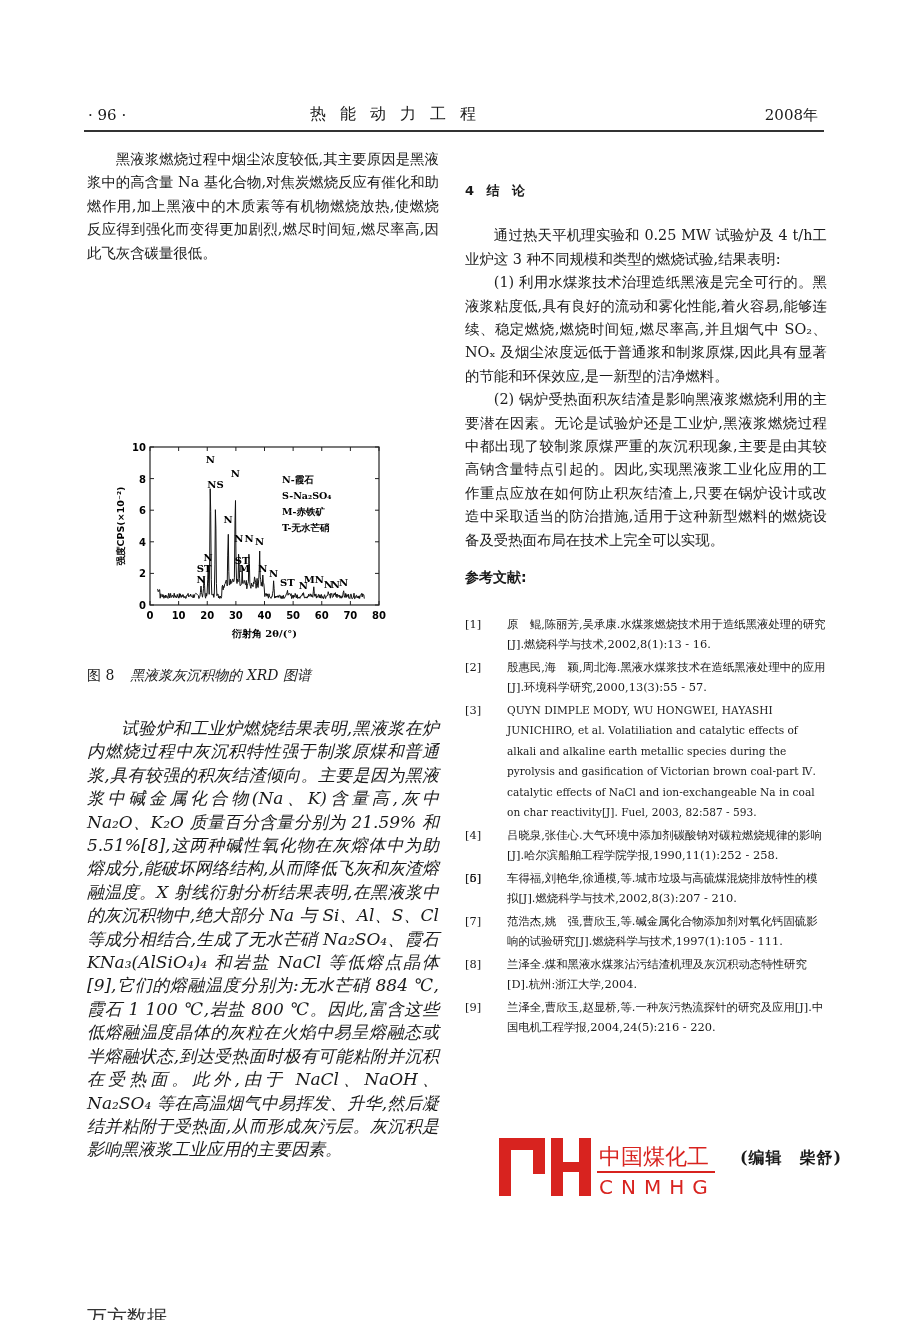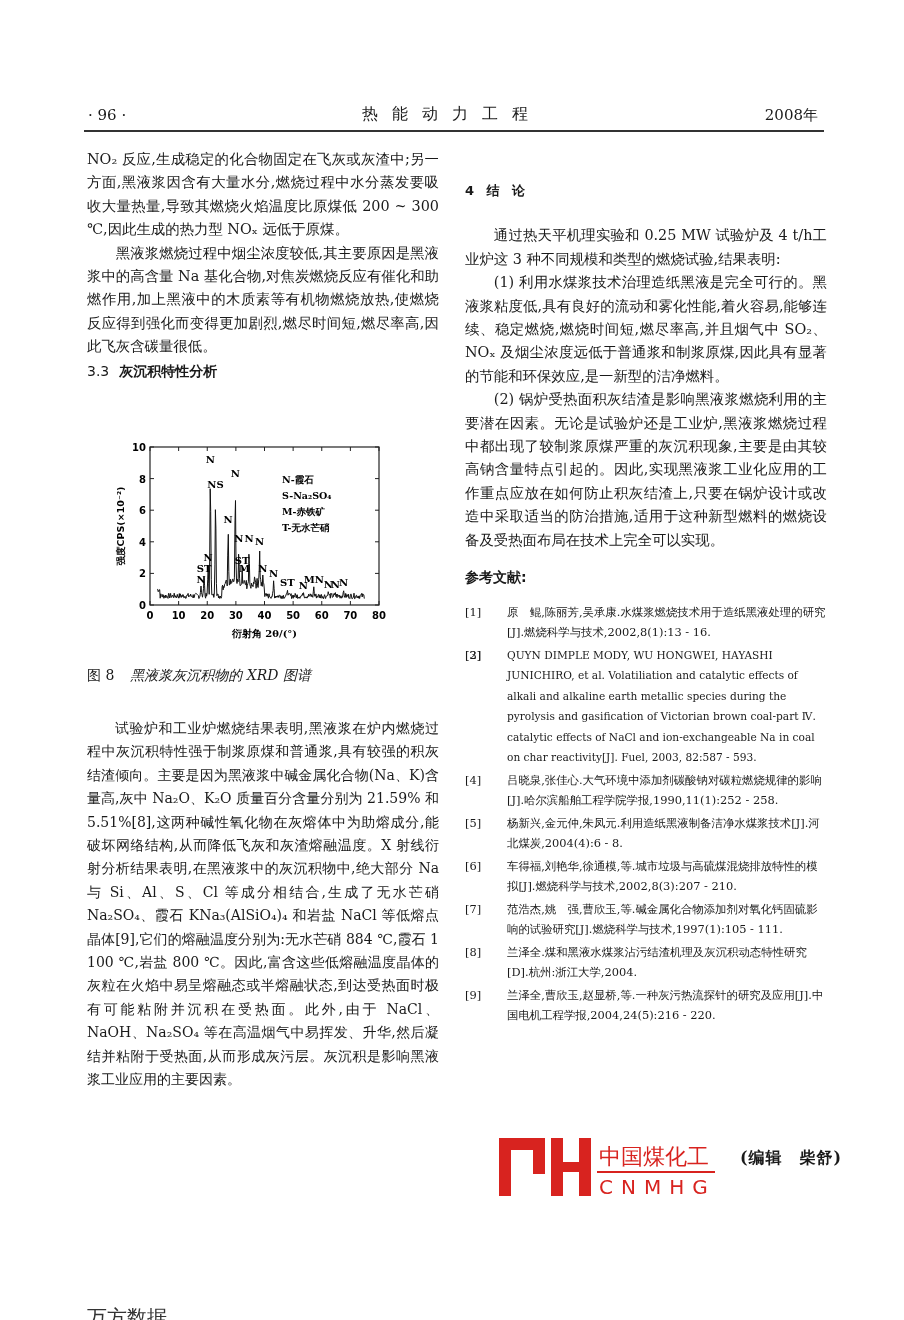--- a/index.html
+++ b/index.html
@@ -1,64 +1,60 @@
 <!DOCTYPE html>
 <html><head>
 <meta charset="utf-8">
 <style>
   html, body { margin: 0; padding: 0; background: #ffffff; }
   body { width: 904px; height: 1320px; position: relative; overflow: hidden;
          font-family: "DejaVu Serif", "Liberation Serif", serif; color: #1a1a1a; }
   .abs { position: absolute; }
   .hdr { top: 106px; font-size: 15px; }
   #hdr-left { left: 88px; }
-  #hdr-center { left: 0; width: 904px; text-align: center; letter-spacing: 14px; top: 104px; font-size: 16px; }
+  #hdr-center { left: 0; width: 800px; text-align: center; letter-spacing: 14px; top: 104px; font-size: 16px; }
   #hdr-right { right: 86px; }
   #hdr-rule { left: 84px; width: 740px; top: 130px; height: 2px; background: #333; }
 
   .col { position: absolute; font-size: 14.4px; line-height: 23.4px; }
   #col-left { left: 87px; top: 148px; width: 352px; }
   #col-right { left: 465px; top: 175px; width: 362px; }
   .para { margin: 0; text-align: justify; text-align-last: left; }
   .indent { text-indent: 2em; }
 
   .sec { font-family: "DejaVu Sans", "Liberation Sans", sans-serif; font-weight: bold; font-size: 14px; }
   .h-concl { font-family: "DejaVu Sans", "Liberation Sans", sans-serif; font-weight: bold; font-size: 13px; letter-spacing: 4px; margin: 4px 0 22px 0; }
-  .refs-title { font-family: "DejaVu Sans", "Liberation Sans", sans-serif; font-weight: bold; font-size: 14px; margin-top: 14px; margin-bottom: 12px; }
+  .refs-title { font-family: "DejaVu Sans", "Liberation Sans", sans-serif; font-weight: bold; font-size: 14px; margin-top: 14px; margin-bottom: 24px; }
 
   .refs { font-size: 11.4px; line-height: 20.5px; }
   .ref { position: relative; padding-left: 42px; margin-bottom: 2px; }
   .ref .num { position: absolute; left: 0; top: 0; }
   .ref .en { font-size: 10.6px; }
 
   #chart-wrap { left: 105px; top: 436px; width: 300px; height: 225px; }
   #fig-caption { left: 87px; top: 667px; width: 352px; font-size: 14px; }
   #fig-caption .lbl { margin-right: 16px; }
   #fig-caption .ttl { font-style: italic; }
 
-  #left-bottom { left: 87px; top: 717px; width: 352px; font-size: 14px; line-height: 23.4px; }
+  #left-bottom { left: 87px; top: 717px; width: 352px; font-size: 17px; line-height: 23.4px; font-style: italic; }
 
   #logo { left: 499px; top: 1138px; width: 220px; height: 60px; }
   #editor { left: 740px; top: 1148px; font-size: 16px; font-weight: bold; letter-spacing: 1px; }
   #watermark { left: 87px; top: 1272px; font-family: Liberation Sans, sans-serif; font-size: 20px; color: #333; margin-top: 32px; }
 </style>
 </head>
 <body>
 
 <div class="abs hdr" id="hdr-left">· 96 ·</div>
 <div class="abs" id="hdr-center">热能动力工程</div>
 <div class="abs hdr" id="hdr-right">2008年</div>
 <div class="abs" id="hdr-rule"></div>
 
 <div class="col" id="col-left">
-  <p class="para">NO₂ 反应,生成稳定的化合物固定在飞灰或灰渣中;另一方面,黑液浆因含有大量水分,燃烧过程中水分蒸发要吸收大量热量,导致其燃烧火焰温度比原煤低 200 ~ 300 ℃,因此生成的热力型 NOₓ 远低于原煤。</p>
   <p class="para indent">黑液浆燃烧过程中烟尘浓度较低,其主要原因是黑液浆中的高含量 Na 基化合物,对焦炭燃烧反应有催化和助燃作用,加上黑液中的木质素等有机物燃烧放热,使燃烧反应得到强化而变得更加剧烈,燃尽时间短,燃尽率高,因此飞灰含碳量很低。</p>
-  <div class="sec" style="margin-top:1px;">
-    <span style="font-weight:normal;margin-right:10px;">3.3</span><span>灰沉积特性分析</span>
-  </div>
 </div>
 
 <div class="abs" id="chart-wrap">
   <svg id="chart" width="300" height="225">
       <rect x="45" y="11" width="229" height="158" fill="none" stroke="#222" stroke-width="1.2"></rect>
       <line x1="45" x2="45" y1="169" y2="165" stroke="#222"></line>
       <line x1="45" x2="45" y1="11" y2="15" stroke="#222"></line>
       <text x="45" y="183" font-size="10" text-anchor="middle" font-family="DejaVu Sans, sans-serif" font-weight="bold">0</text>
       <line x1="73.625" x2="73.625" y1="169" y2="165" stroke="#222"></line>
       <line x1="73.625" x2="73.625" y1="11" y2="15" stroke="#222"></line>
@@ -141,24 +137,24 @@
 </div>
 
 <div class="col" id="col-right">
   <div class="h-concl">4  结  论</div>
   <p class="para indent">通过热天平机理实验和 0.25 MW 试验炉及 4 t/h工业炉这 3 种不同规模和类型的燃烧试验,结果表明:</p>
   <p class="para indent">(1) 利用水煤浆技术治理造纸黑液是完全可行的。黑液浆粘度低,具有良好的流动和雾化性能,着火容易,能够连续、稳定燃烧,燃烧时间短,燃尽率高,并且烟气中 SO₂、NOₓ 及烟尘浓度远低于普通浆和制浆原煤,因此具有显著的节能和环保效应,是一新型的洁净燃料。</p>
   <p class="para indent">(2) 锅炉受热面积灰结渣是影响黑液浆燃烧利用的主要潜在因素。无论是试验炉还是工业炉,黑液浆燃烧过程中都出现了较制浆原煤严重的灰沉积现象,主要是由其较高钠含量特点引起的。因此,实现黑液浆工业化应用的工作重点应放在如何防止积灰结渣上,只要在锅炉设计或改造中采取适当的防治措施,适用于这种新型燃料的燃烧设备及受热面布局在技术上完全可以实现。</p>
   <div class="refs-title">参考文献:</div>
   <div class="refs" id="refs">
       <div class="ref"><span class="num">[1]</span><span>原　鲲,陈丽芳,吴承康.水煤浆燃烧技术用于造纸黑液处理的研究[J].燃烧科学与技术,2002,8(1):13 - 16.</span></div>
-      <div class="ref"><span class="num">[2]</span></div>
+      <div class="ref"><span class="num">[2]</span><span>殷惠民,海　颖,周北海.黑液水煤浆技术在造纸黑液处理中的应用[J].环境科学研究,2000,13(3):55 - 57.</span></div>
       <div class="ref"><span class="num">[3]</span><span class="en">QUYN DIMPLE MODY, WU HONGWEI, HAYASHI JUNICHIRO, et al. Volatiliation and catalytic effects of alkali and alkaline earth metallic species during the pyrolysis and gasification of Victorian brown coal-part Ⅳ. catalytic effects of NaCl and ion-exchangeable Na in coal on char reactivity[J]. Fuel, 2003, 82:587 - 593.</span></div>
       <div class="ref"><span class="num">[4]</span><span>吕晓泉,张佳心.大气环境中添加剂碳酸钠对碳粒燃烧规律的影响[J].哈尔滨船舶工程学院学报,1990,11(1):252 - 258.</span></div>
-      <div class="ref"><span class="num">[5]</span><span>杨新兴,金元仲,朱凤元.利用造纸黑液制备洁净水煤浆技术[J].河北煤炭,2004(4):6 - 8.</span></div>
+      <div class="ref"><span class="num">[5]</span></div>
       <div class="ref"><span class="num">[6]</span><span>车得福,刘艳华,徐通模,等.城市垃圾与高硫煤混烧排放特性的模拟[J].燃烧科学与技术,2002,8(3):207 - 210.</span></div>
       <div class="ref"><span class="num">[7]</span><span>范浩杰,姚　强,曹欣玉,等.碱金属化合物添加剂对氧化钙固硫影响的试验研究[J].燃烧科学与技术,1997(1):105 - 111.</span></div>
       <div class="ref"><span class="num">[8]</span><span>兰泽全.煤和黑液水煤浆沾污结渣机理及灰沉积动态特性研究[D].杭州:浙江大学,2004.</span></div>
       <div class="ref"><span class="num">[9]</span><span>兰泽全,曹欣玉,赵显桥,等.一种灰污热流探针的研究及应用[J].中国电机工程学报,2004,24(5):216 - 220.</span></div>
     </div>
 </div>
 
 <div class="abs" id="logo">
   <svg width="220" height="60">
     <g id="logo-mark" fill="#d8231f">

